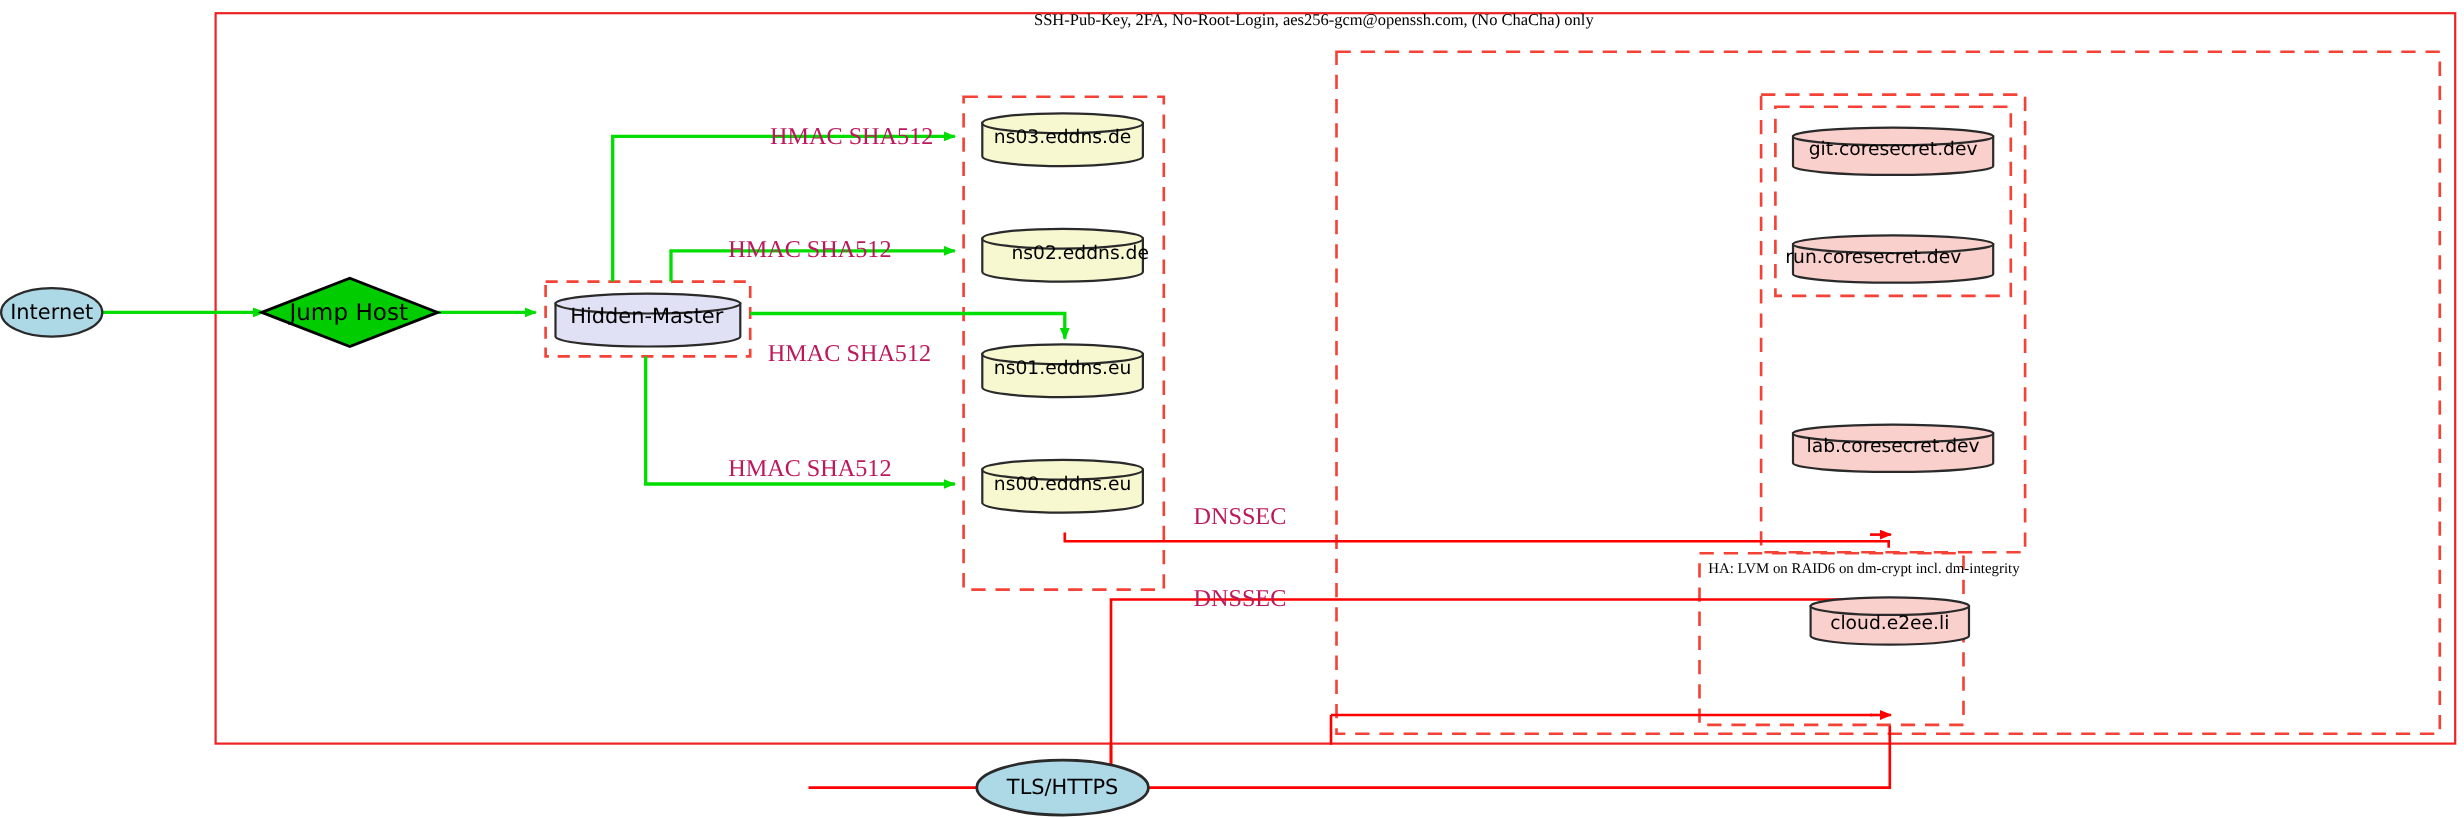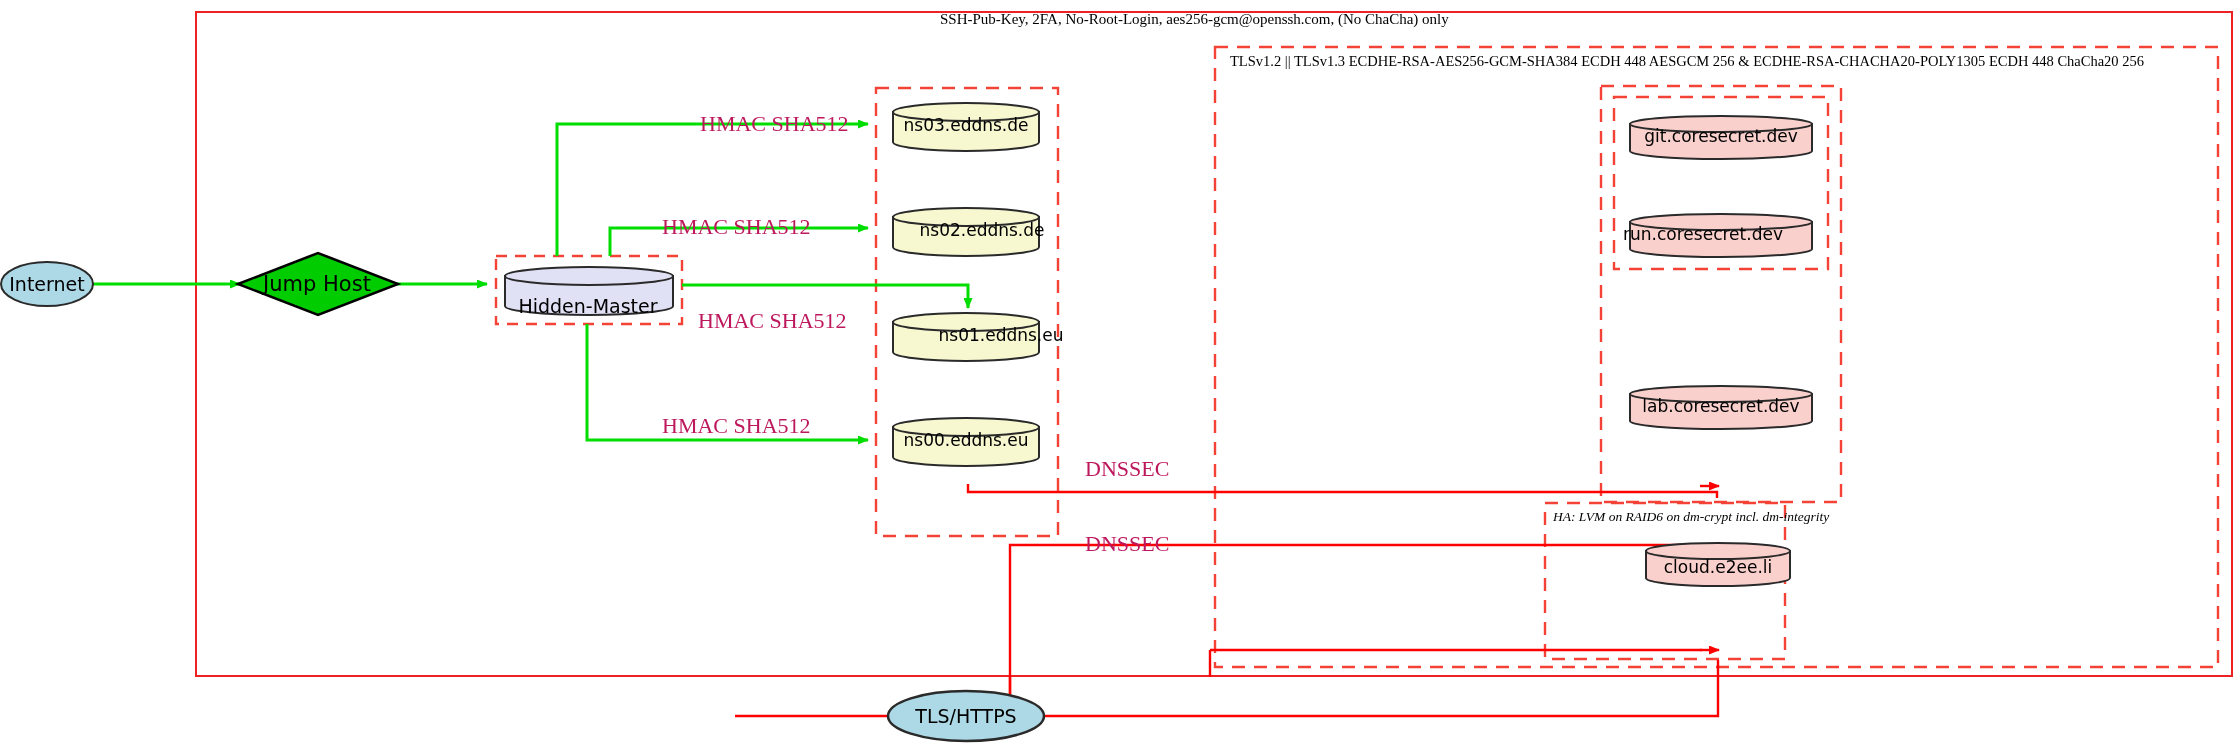--- a/index.html
+++ b/index.html
@@ -33,21 +33,20 @@
     line-height: 1;
   }
   .label-ssh {
     font-size: 15px;
   }
   .label-tls {
     font-size: 14.5px;
   }
   .label-ha {
     font-size: 13.5px;
-    font-style: italic;
   }
   .edge-label {
     position: absolute;
     font-family: "Liberation Serif", serif;
     font-size: 22px;
     color: #be185d;
     white-space: nowrap;
     line-height: 1;
   }
   .node {
@@ -175,21 +174,20 @@
     <g>
       <path d="M1646,551 L1646,578 A72,8 0 0 0 1790,578 L1790,551 Z" fill="#fad0cd" stroke="#2a2a2a" stroke-width="2"></path>
       <ellipse cx="1718" cy="551" rx="72" ry="8" fill="#fad0cd" stroke="#2a2a2a" stroke-width="2"></ellipse>
     </g>
 
     <ellipse cx="966" cy="716" rx="78" ry="25" fill="#add8e6" stroke="#2a2a2a" stroke-width="2.5"></ellipse>
   </svg>
 
   <div class="cluster-label label-ssh" style="left:940px; top:12px;">SSH-Pub-Key, 2FA, No-Root-Login, aes256-gcm@openssh.com, (No ChaCha) only</div>
 
-  <div class="cluster-label label-tls" style="left:1230px; top:54px;">TLSv1.2 || TLSv1.3 ECDHE-RSA-AES256-GCM-SHA384 ECDH 448 AESGCM 256 &amp; ECDHE-RSA-CHACHA20-POLY1305 ECDH 448 ChaCha20 256</div>
 
   <div class="cluster-label label-ha" style="left:1553px; top:510px;">HA: LVM on RAID6 on dm-crypt incl. dm-integrity</div>
 
   <div class="edge-label" style="left:700px; top:113px;">HMAC SHA512</div>
 
   <div class="edge-label" style="left:662px; top:216px;">HMAC SHA512</div>
 
   <div class="edge-label" style="left:698px; top:310px;">HMAC SHA512</div>
 
   <div class="edge-label" style="left:662px; top:415px;">HMAC SHA512</div>
@@ -199,33 +197,33 @@
   <div class="edge-label" style="left:1085px; top:533px;">DNSSEC</div>
 
   <div class="node" style="left:1px; top:262px; width:92px; height:44px;">
     <span class="node-text">Internet</span>
   </div>
 
   <div class="node" style="left:237px; top:262px; width:160px; height:44px;">
     <span class="node-text diamond-text">Jump Host</span>
   </div>
 
-  <div class="node" style="left:505px; top:284px; width:166px; height:44px;">
+  <div class="node" style="left:505px; top:266px; width:166px; height:44px;">
     <span class="node-text">Hidden-Master</span>
   </div>
 
   <div class="node" style="left:893px; top:104px; width:146px; height:42px;">
     <span class="node-text small">ns03.eddns.de</span>
   </div>
 
   <div class="node" style="left:893px; top:209px; width:146px; height:42px;padding-left:32px;">
     <span class="node-text small">ns02.eddns.de</span>
   </div>
 
-  <div class="node" style="left:928px; top:314px; width:146px; height:42px;">
+  <div class="node" style="left:893px; top:314px; width:146px; height:42px;">
     <span class="node-text small">ns01.eddns.eu</span>
   </div>
 
   <div class="node" style="left:893px; top:419px; width:146px; height:42px;">
     <span class="node-text small">ns00.eddns.eu</span>
   </div>
 
   <div class="node" style="left:1630px; top:117px; width:182px; height:38px;">
     <span class="node-text small">git.coresecret.dev</span>
   </div>

